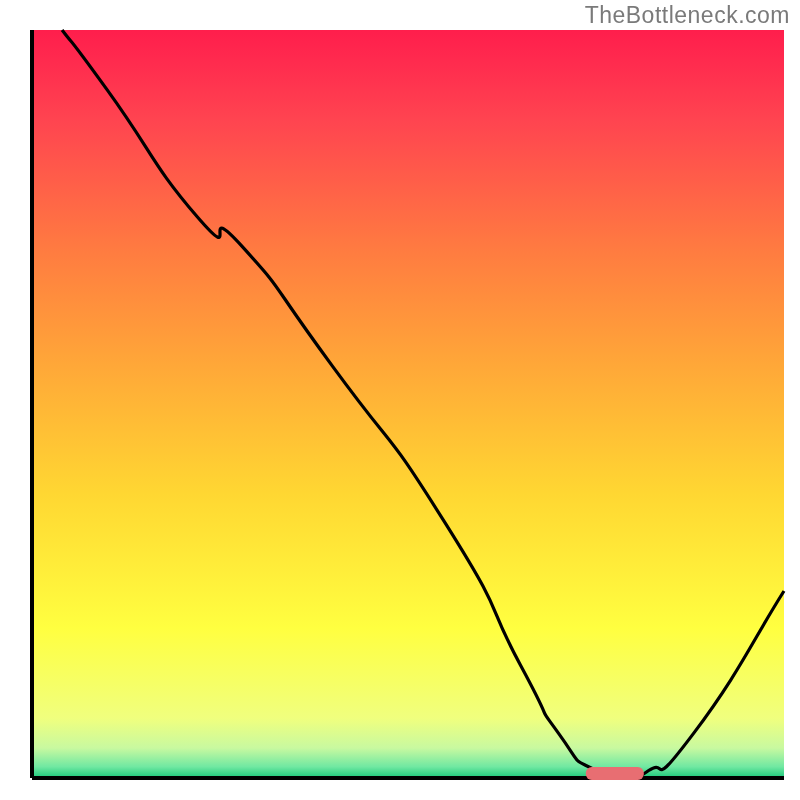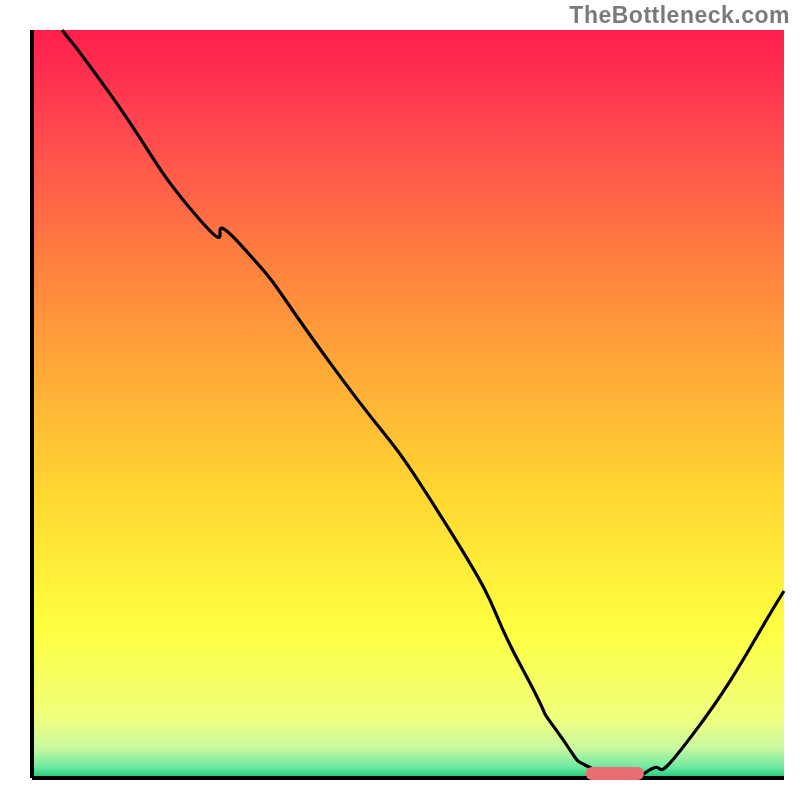--- a/index.html
+++ b/index.html
@@ -14,21 +14,21 @@
   .wrapper {
     position: relative;
     width: 800px;
     height: 800px;
   }
   .watermark {
     position: absolute;
     top: 2px;
     right: 10px;
     font-size: 23px;
-    font-weight: bold;
+    font-weight: normal;
     color: #7a7a7a;
     letter-spacing: 0.5px;
     z-index: 10;
   }
   svg.chart {
     position: absolute;
     top: 0;
     left: 0;
     width: 800px;
     height: 800px;

